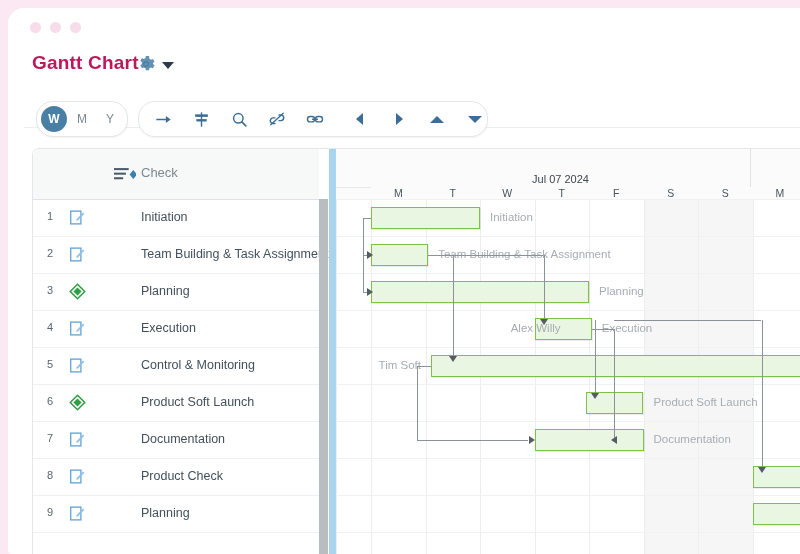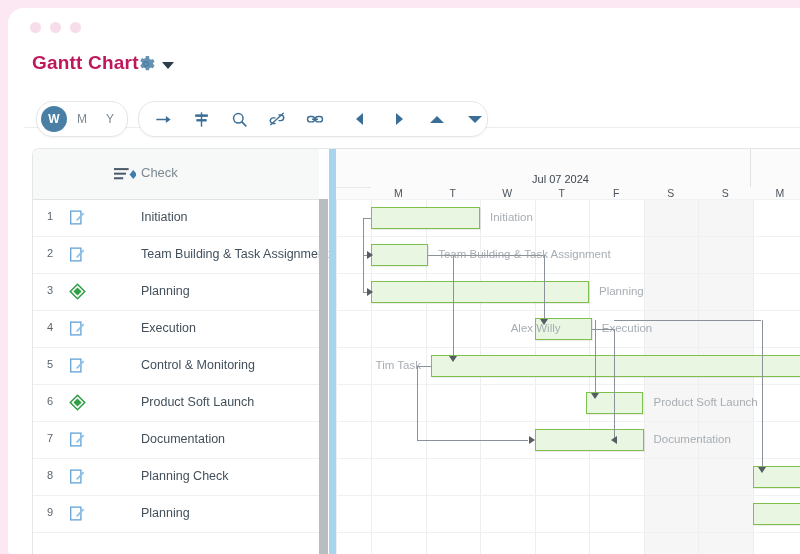--- a/index.html
+++ b/index.html
@@ -374,21 +374,21 @@
                   <path d="M9 12 L16.5 4.2 L18 5.6 L10.5 13.4 L8.6 13.8 Z" fill="#8fc0e5"></path>
                 </svg></div>
               <div class="row-name">Documentation</div>
             </div>
             <div class="row" style="top: 309px;">
               <div class="row-num">8</div>
               <div class="row-icon"><svg viewBox="0 0 20 20" width="17" height="17">
                   <rect x="2" y="2.5" width="12" height="15" fill="none" stroke="#6aa6d8" stroke-width="1.6"></rect>
                   <path d="M9 12 L16.5 4.2 L18 5.6 L10.5 13.4 L8.6 13.8 Z" fill="#8fc0e5"></path>
                 </svg></div>
-              <div class="row-name">Planning Check</div>
+              <div class="row-name">Product Check</div>
             </div>
             <div class="row" style="top: 346px;">
               <div class="row-num">9</div>
               <div class="row-icon"><svg viewBox="0 0 20 20" width="17" height="17">
                   <rect x="2" y="2.5" width="12" height="15" fill="none" stroke="#6aa6d8" stroke-width="1.6"></rect>
                   <path d="M9 12 L16.5 4.2 L18 5.6 L10.5 13.4 L8.6 13.8 Z" fill="#8fc0e5"></path>
                 </svg></div>
               <div class="row-name">Planning</div>
             </div>
           </div>
@@ -440,21 +440,21 @@
             <div class="bar" style="left: 35px; top: 58px; width: 109px;"></div>
             <div class="bar-label" style="left: 154px; top: 62px;">Initiation</div>
             <div class="bar" style="left: 35px; top: 95px; width: 57.225px;"></div>
             <div class="bar-label" style="left: 102.225px; top: 99px;">Team Building &amp; Task Assignment</div>
             <div class="bar" style="left: 35px; top: 132px; width: 218px;"></div>
             <div class="bar-label" style="left: 263px; top: 136px;">Planning</div>
             <div class="bar" style="left: 198.5px; top: 169px; width: 57.225px;"></div>
             <div class="bar-label" style="left: 265.725px; top: 173px;">Execution</div>
             <div class="res-label" style="left: 188.5px; top: 173px; transform: translateX(-100%); margin-left: 36px;">Alex Willy</div>
             <div class="bar" style="left: 94.95px; top: 206px; width: 436px;"></div>
-            <div class="res-label" style="left: 84.95px; top: 210px; transform: translateX(-100%);">Tim Task</div>
+            <div class="res-label" style="left: 84.95px; top: 210px; transform: translateX(-100%);">Tim Soft</div>
             <div class="bar" style="left: 250.275px; top: 243px; width: 57.225px;"></div>
             <div class="bar-label" style="left: 317.5px; top: 247px;">Product Soft Launch</div>
             <div class="bar" style="left: 198.5px; top: 280px; width: 109px;"></div>
             <div class="bar-label" style="left: 317.5px; top: 284px;">Documentation</div>
             <div class="bar" style="left: 416.5px; top: 317px; width: 57.225px;"></div>
             <div class="bar" style="left: 416.5px; top: 354px; width: 65.4px;"></div>
             <div class="link v" style="left: 27px; top: 69px; height: 37px;"></div>
             <div class="link h" style="left: 27px; top: 69px; width: 8px;"></div>
             <div class="link h" style="left: 27px; top: 106px; width: 6px;"></div>
             <div class="arrow-r" style="left: 31px; top: 102px;"></div>

